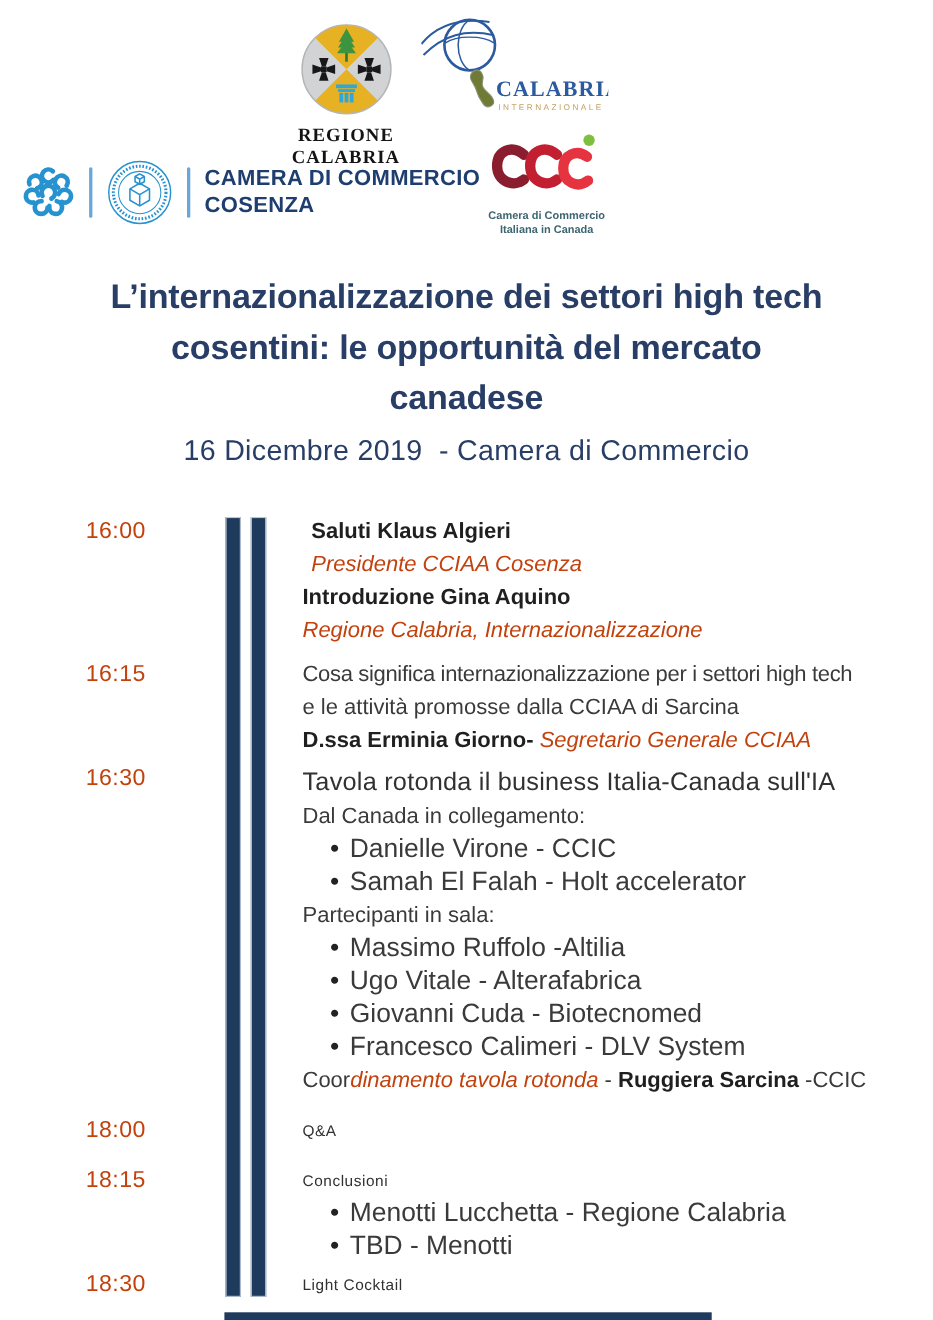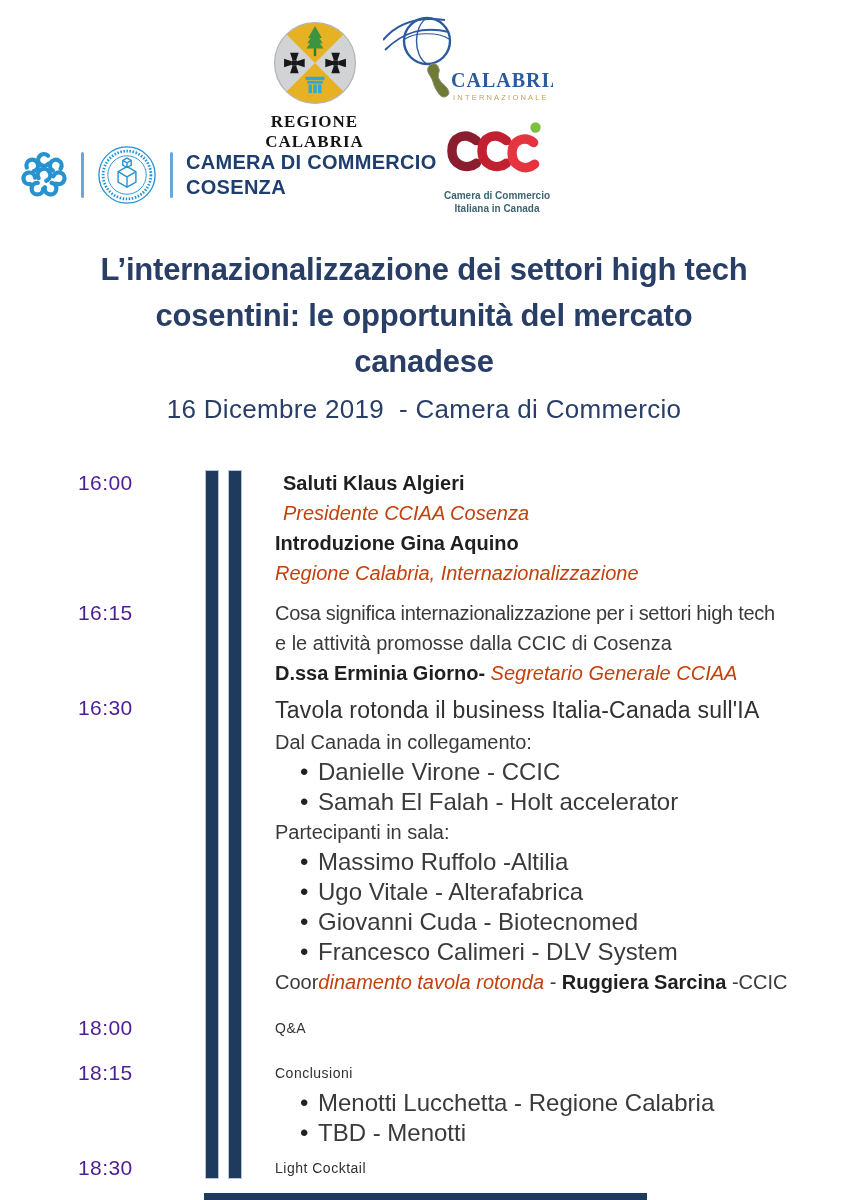--- a/index.html
+++ b/index.html
@@ -23,21 +23,21 @@
   .title-block h1 span{display:block;}
   .subtitle{margin-top:9px;font-size:26px;font-weight:500;letter-spacing:0.3px;white-space:pre-wrap;}
 
   
   .schedule{position:absolute;top:468px;left:0;width:848px;}
   .bars{position:absolute;left:205px;top:2px;bottom:4px;width:37px;
         display:flex;justify-content:space-between;}
   .bar{width:14px;background:#1e3a5c;border:1px solid #b7c6d8;box-sizing:border-box;}
   .row{display:flex;}
   .time{flex:none;width:205px;box-sizing:border-box;padding-left:78px;
-        font-size:21px;line-height:30px;color:#4c1d95;letter-spacing:0.4px;}
+        font-size:21px;line-height:30px;color:#c2410c;letter-spacing:0.4px;}
   .content{margin-left:70px;width:565px;}
   .line{font-size:20px;line-height:30px;color:#3a3a3a;}
   .b{font-weight:bold;color:#1f1f1f;}
   .i{font-style:italic;color:#c2410c;}
   .ind{padding-left:8px;}
   .tight{letter-spacing:-0.3px;}
   .heading-lg{font-size:23px;line-height:34px;font-weight:500;color:#313131;letter-spacing:0.2px;}
   .heading{font-size:14px;line-height:30px;font-weight:500;color:#313131;letter-spacing:0.5px;}
   ul.bullets{margin:0;padding:0;list-style:none;}
   ul.bullets li{position:relative;padding-left:43px;font-size:24px;line-height:30px;color:#3a3a3a;}
@@ -182,21 +182,21 @@
         <div class="line i ind">Presidente CCIAA Cosenza</div>
         <div class="line b">Introduzione Gina Aquino</div>
         <div class="line i">Regione Calabria, Internazionalizzazione</div>
       </div>
     </div>
 
     <div class="row r2">
       <div class="time">16:15</div>
       <div class="content">
         <div class="line tight">Cosa significa internazionalizzazione per i settori high tech</div>
-        <div class="line">e le attività promosse dalla CCIC di Cosenza</div>
+        <div class="line">e le attività promosse dalla CCIAA di Sarcina</div>
         <div class="line"><span class="b">D.ssa Erminia Giorno-</span><span class="i"> Segretario Generale CCIAA</span></div>
       </div>
     </div>
 
     <div class="row r3">
       <div class="time">16:30</div>
       <div class="content">
         <div class="heading-lg">Tavola rotonda il business Italia-Canada sull'IA</div>
         <div class="line">Dal Canada in collegamento:</div>
         <ul class="bullets">

